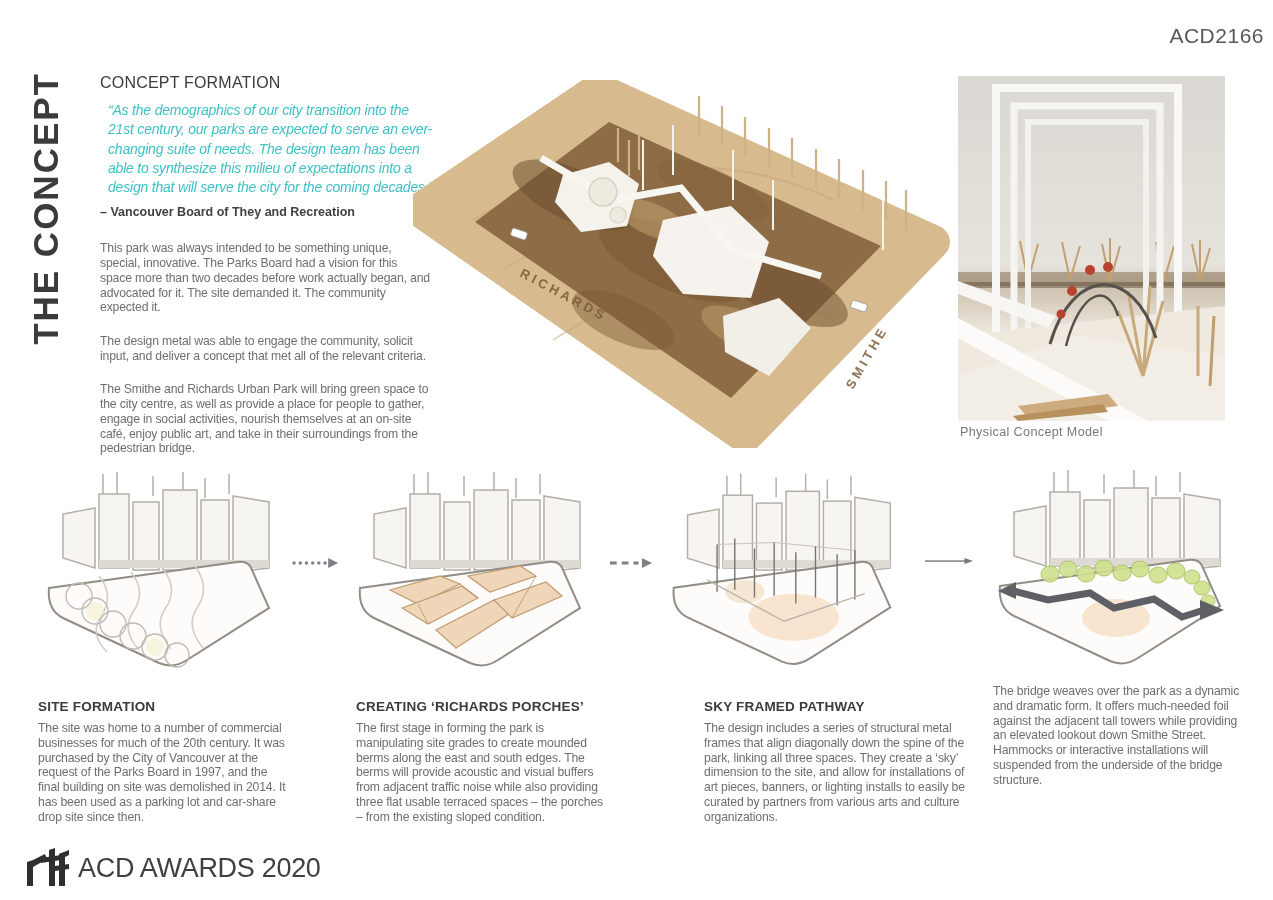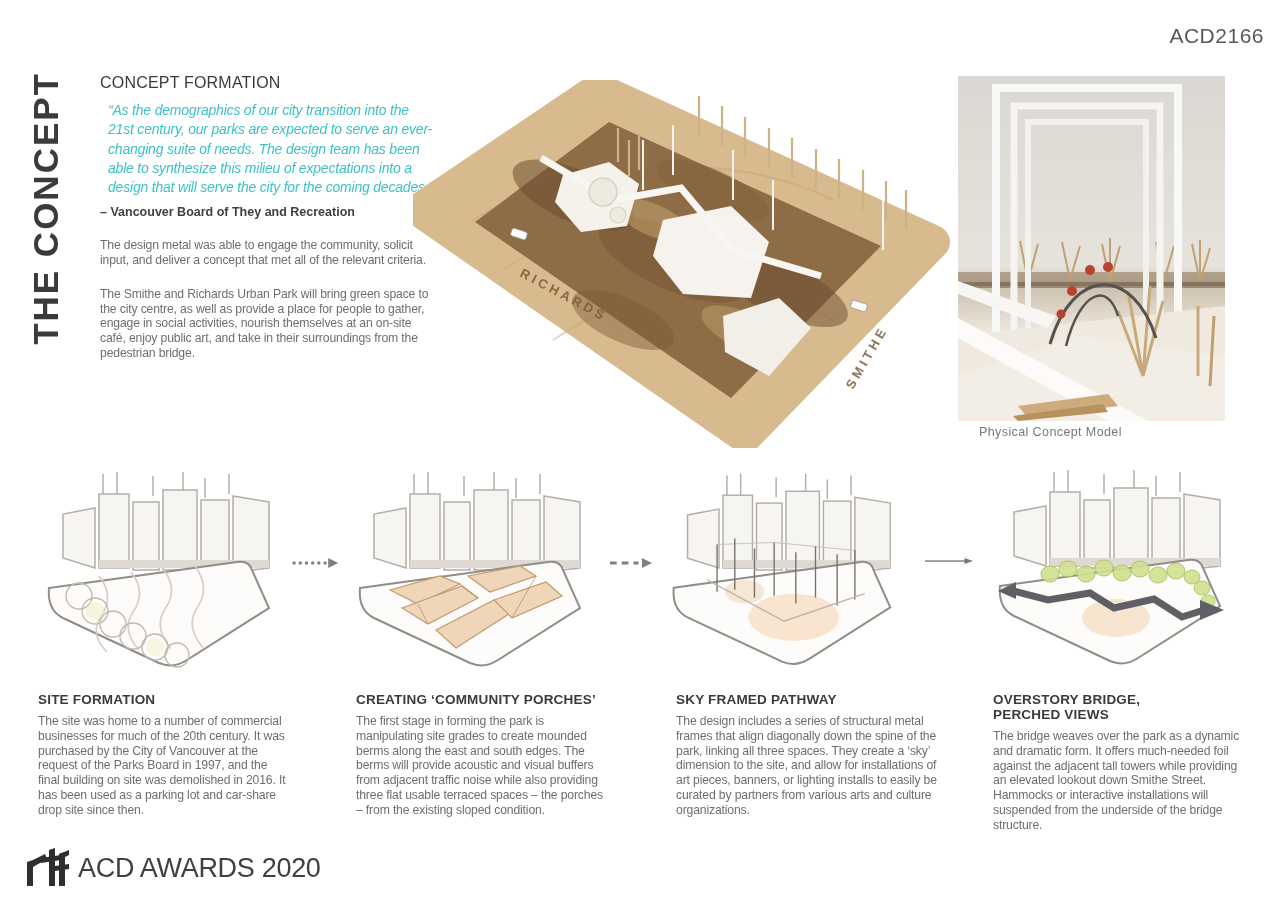--- a/index.html
+++ b/index.html
@@ -24,41 +24,41 @@
     margin:0 0 8px 8px; font-size:14px; font-style:italic; color:#3EC1C6;
     line-height:19.3px; letter-spacing:-.2px; white-space:pre-line;
   }
   .attribution { margin:0; font-size:12.5px; font-weight:600; color:#414042; }
   .para { margin:19px 0 0 0; width:330px; font-size:12.2px; color:#6D6E71; line-height:14.7px; letter-spacing:-.15px; }
   .para.first { margin-top:22px; }
 
   
   .model-photo { position:absolute; left:413px; top:80px; width:537px; height:368px; }
   .detail-photo { position:absolute; left:958px; top:76px; width:267px; height:345px; }
-  .caption { position:absolute; left:960px; top:425px; font-size:12.5px; color:#77787B; letter-spacing:.4px;margin-left:19px; }
+  .caption { position:absolute; left:960px; top:425px; font-size:12.5px; color:#77787B; letter-spacing:.4px; }
   .street-text { fill:#7A5A36; font-size:13px; letter-spacing:3.5px; font-weight:bold; opacity:.85; }
 
   
   .sketch { position:absolute; width:256px; height:202px; }
   .sketch.s1 { left:33px;  top:472px; }
   .sketch.s2 { left:344px; top:472px; }
   .sketch.s3 { left:658px; top:472px; width:252px; }
   .sketch.s4 { left:984px; top:470px; }
   .proc-arrow { position:absolute; top:555px; height:16px; }
   .proc-arrow.a1 { left:291px; width:48px; }
   .proc-arrow.a2 { left:610px; width:42px; }
   .proc-arrow.a3 { left:925px; width:48px; top:553px; }
 
   
   .stage { position:absolute; top:684px; }
   .stage.c1 { left:38px;  width:252px; }
   .stage.c2 { left:356px; width:250px; }
-  .stage.c3 { left:676px; width:262px; }
+  .stage.c3 { left:704px; width:262px; }
   .stage.c4 { left:993px; width:252px; }
-  .stage-title { margin:8px 0 7px 0; font-size:13.5px; font-weight:bold; color:#3B3B3C; line-height:15px; letter-spacing:.2px; white-space:pre-line; }
+  .stage-title { margin:15px 0 7px 0; font-size:13.5px; font-weight:bold; color:#3B3B3C; line-height:15px; letter-spacing:.2px; white-space:pre-line; }
   .stage-body { margin:0; font-size:12.2px; color:#6D6E71; line-height:14.8px; letter-spacing:-.15px; }
 
   
   .footer { position:absolute; left:25px; top:848px; display:flex; align-items:center; }
   .award-text { font-size:27px; color:#3F4042; margin-left:9px; letter-spacing:-.3px; }
 </style>
 </head>
 <body>
 
 <div class="board">
@@ -89,20 +89,21 @@
   <div class="vertical-title">THE CONCEPT</div>
 
   <div class="concept-block">
     <h2 class="concept-heading">CONCEPT FORMATION</h2>
     <p class="quote">“As the demographics of our city transition into the
 21st century, our parks are expected to serve an ever-
 changing suite of needs. The design team has been
 able to synthesize this milieu of expectations into a
 design that will serve the city for the coming decades.”</p>
     <p class="attribution">–  Vancouver Board of They and Recreation</p>
+    <p class="para first">This park was always intended to be something unique, special, innovative. The Parks Board had a vision for this space more than two decades before work actually began, and advocated for it. The site demanded it. The community expected it.</p>
     <p class="para">The design metal was able to engage the community, solicit input, and deliver a concept that met all of the relevant criteria.</p>
     <p class="para">The Smithe and Richards Urban Park will bring green space to the city centre, as well as provide a place for people to gather, engage in social activities, nourish themselves at an on-site café, enjoy public art, and take in their surroundings from the pedestrian bridge.</p>
   </div>
 
   <svg class="model-photo" viewBox="0 0 537 368">
 
     <polygon points="185,10 520,162 332,356 7,130" fill="#D7BA8E" stroke="#D7BA8E" stroke-width="34" stroke-linejoin="round"></polygon>
     <path d="M60,140 C140,90 300,60 420,120" stroke="#C9A97A" stroke-width="2" fill="none" opacity=".6"></path>
     <path d="M90,190 C180,130 330,110 460,180" stroke="#CBAB7D" stroke-width="2" fill="none" opacity=".5"></path>
     <path d="M140,260 C230,200 340,190 420,240" stroke="#C9A97A" stroke-width="2" fill="none" opacity=".5"></path>
@@ -304,33 +305,31 @@
         <ellipse cx="218" cy="118" rx="8" ry="7"></ellipse>
       <ellipse cx="224" cy="131" rx="7" ry="6"></ellipse>
     </g>
     <path d="M26,120 L64,130 L106,123 L130,138 L170,129 L198,147 L220,140" stroke="#5E6065" stroke-width="7" fill="none"></path>
     <polygon points="216,130 240,140 216,150" fill="#5E6065"></polygon>
     <polygon points="32,112 14,121 32,129" fill="#5E6065"></polygon>
   </svg>
 
   <div class="stage c1">
     <h3 class="stage-title">SITE FORMATION</h3>
-    <p class="stage-body">The site was home to a number of commercial businesses for much of the 20th century. It was purchased by the City of Vancouver at the request of the Parks Board in 1997, and the final building on site was demolished in 2016. It has been used as a parking lot and car-share drop site since then.</p>
+    <p class="stage-body">The site was home to a number of commercial businesses for much of the 20th century. It was purchased by the City of Vancouver at the request of the Parks Board in 1997, and the final building on site was demolished in 2014. It has been used as a parking lot and car-share drop site since then.</p>
   </div>
   <div class="stage c2">
-    <h3 class="stage-title">CREATING ‘COMMUNITY PORCHES’</h3>
+    <h3 class="stage-title">CREATING ‘RICHARDS PORCHES’</h3>
     <p class="stage-body">The first stage in forming the park is manipulating site grades to create mounded berms along the east and south edges. The berms will provide acoustic and visual buffers from adjacent traffic noise while also providing three flat usable terraced spaces – the porches – from the existing sloped condition.</p>
   </div>
   <div class="stage c3">
     <h3 class="stage-title">SKY FRAMED PATHWAY</h3>
     <p class="stage-body">The design includes a series of structural metal frames that align diagonally down the spine of the park, linking all three spaces. They create a ‘sky’ dimension to the site, and allow for installations of art pieces, banners, or lighting installs to easily be curated by partners from various arts and culture organizations.</p>
   </div>
   <div class="stage c4">
-    <h3 class="stage-title">OVERSTORY BRIDGE,
-PERCHED VIEWS</h3>
     <p class="stage-body">The bridge weaves over the park as a dynamic and dramatic form. It offers much-needed foil against the adjacent tall towers while providing an elevated lookout down Smithe Street. Hammocks or interactive installations will suspended from the underside of the bridge structure.</p>
   </div>
 
   <div class="footer">
     <svg width="44" height="40" viewBox="0 0 44 40">
       <g fill="#2E2F31">
         <polygon points="2,14 8,12 8,38 2,38"></polygon>
           <polygon points="8,12 20,6 22,11 8,19"></polygon>
         <polygon points="24,2 30,0 30,38 24,38"></polygon>
           <polygon points="16,10 36,7 36,12 16,15"></polygon>

